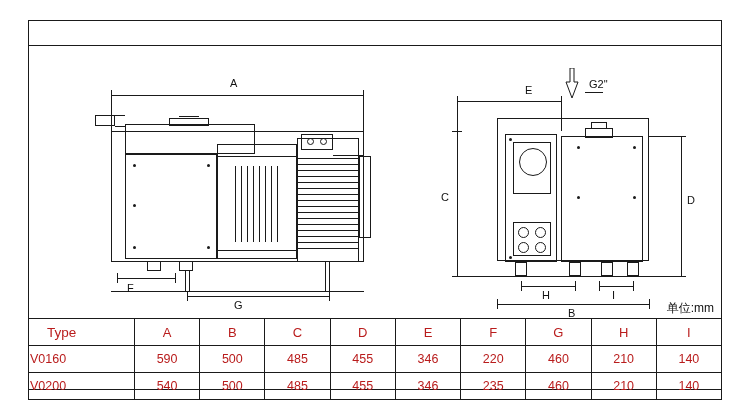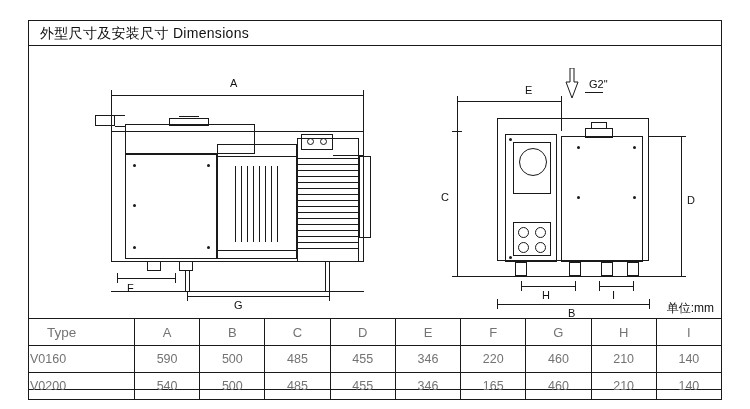--- a/index.html
+++ b/index.html
@@ -13,39 +13,38 @@
 
   
   .ln{position:absolute;background:#1a1a1a;}
   .h{height:1px;}
   .v{width:1px;}
   .box{position:absolute;border:1px solid #1a1a1a;box-sizing:border-box;}
   .lbl{position:absolute;font-size:11px;color:#111;}
 
   
   table.dims{position:absolute;left:28px;top:318px;width:694px;border-collapse:collapse;}
-  table.dims td{border:1px solid #1a1a1a;height:24px;font-size:12.5px;color:#737373;text-align:center;}
+  table.dims td{border:1px solid #1a1a1a;height:24px;font-size:12.5px;color:#b91c1c;text-align:center;}
   table.dims td.type{width:86px;text-align:left;}
   table.dims td.hdr{font-size:13px;}
   table.dims td.hdr.type{font-size:13.5px;padding-left:18px;}
   .unit{position:absolute;right:36px;top:300px;font-size:12px;color:#111;}
 
   .slat{position:absolute;background:#1a1a1a;width:1px;}
   .fin{position:absolute;background:#1a1a1a;height:1px;}
   .dot{position:absolute;background:#1a1a1a;border-radius:50%;}
   .circ{position:absolute;border:1px solid #1a1a1a;border-radius:50%;box-sizing:border-box;}
 </style>
 </head>
 <body>
 
 <div class="page">
 
   <div class="frame"></div>
   <div class="title-bar"></div>
-  <div class="title-text">外型尺寸及安装尺寸 Dimensions</div>
 
   <div class="drawing">
 
     <div class="ln h" style="left:82px;top:49px;width:253px;"></div>
     <div class="ln v" style="left:82px;top:44px;height:10px;"></div>
     <div class="ln v" style="left:334px;top:44px;height:10px;"></div>
     <div class="lbl" style="left:201px;top:31px;">A</div>
 
     <div class="ln v" style="left:82px;top:49px;height:36px;"></div>
     <div class="ln v" style="left:334px;top:49px;height:60px;"></div>
@@ -223,21 +222,21 @@
         <td>210</td>
         <td>140</td>
       </tr>
       <tr>
         <td class="type">V0200</td>
         <td>540</td>
         <td>500</td>
         <td>485</td>
         <td>455</td>
         <td>346</td>
-        <td>165</td>
+        <td>235</td>
         <td>460</td>
         <td>210</td>
         <td>140</td>
       </tr>
     </tbody>
   </table>
 
 </div>
 
 </body></html>

